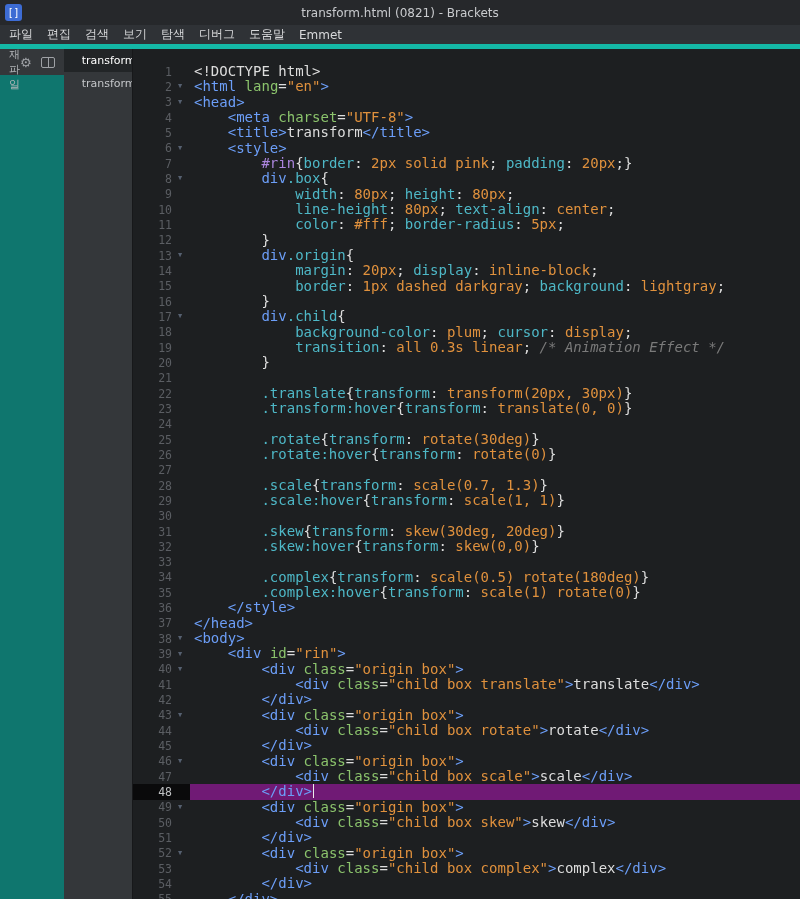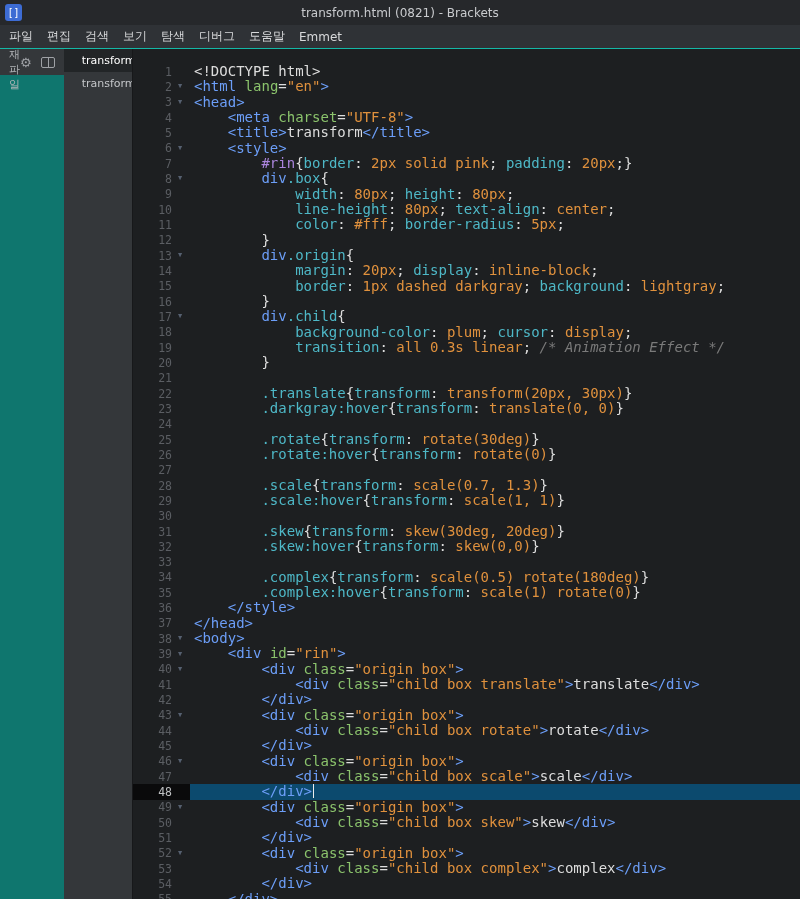--- a/index.html
+++ b/index.html
@@ -12,21 +12,21 @@
   .app{width:800px;height:899px;display:flex;flex-direction:column}
 
   .titlebar{height:25px;flex:0 0 25px;background:#26282b;position:relative;
     display:flex;align-items:center;justify-content:center}
   .app-icon{position:absolute;left:5px;top:4px;width:17px;height:17px;background:#3d6cd4;
     border-radius:3px;color:#fff;font-family:"DejaVu Sans Mono",monospace;font-size:10px;
     display:flex;align-items:center;justify-content:center;line-height:1}
   .title-text{font-size:12px;color:#c9cbce}
 
   .menubar{height:24px;flex:0 0 24px;background:#2f3236;display:flex;align-items:center;
-    padding-left:2px;border-bottom:1px solid #14b8a6}
+    padding-left:2px;border-bottom:5px solid #14b8a6}
   .menu-item{padding:3px 7px;font-size:12px;color:#d8d9db;white-space:nowrap;cursor:default}
 
   .main{flex:1;display:flex;min-height:0}
 
   .sidebar{width:133px;flex:0 0 133px;background:#0f766e;display:flex;flex-direction:row;
     overflow:hidden;border-right:1px solid #17181a}
   .wf-header{display:flex;align-items:center;height:26px;padding:0 9px;background:#34373a}
   .wf-label{flex:1;font-size:11px;color:#b4b6b9}
   .icon-gear{font-size:13px;color:#9fa2a6;margin-right:9px;line-height:1;cursor:pointer}
   .icon-split{width:14px;height:11px;border:1px solid #9fa2a6;border-radius:2px;position:relative;cursor:pointer}
@@ -43,21 +43,21 @@
   .tree-item{height:23px;display:flex;align-items:center;padding-left:18px;font-size:11px;
     color:#c4c6c9;white-space:nowrap;overflow:hidden;cursor:pointer}
 
   .editor{flex:1;background:#1d1f21;padding-top:15px;overflow:hidden;
     font-family:"DejaVu Sans Mono",monospace;cursor:text}
   .line{display:flex;height:15.34px;align-items:center}
   .gutter{display:flex;width:57px;flex:0 0 57px;height:100%;align-items:center}
   .ln{width:44px;flex:0 0 44px;text-align:right;font-size:11.5px;color:#5b5e63;padding-right:5px}
   .fold{width:13px;flex:0 0 13px;font-size:7px;color:#566070;line-height:1;padding-left:1px}
   .code{white-space:pre;font-size:14px;line-height:15.34px;color:#ddd;padding-left:4px}
-  .line.active{background:#0c4a6e}
+  .line.active{background:#701a75}
   .line.active .gutter{background:#0a0a0b}
   .line.active .ln{color:#bfc1c3}
   .cursor{display:inline-block;width:1px;height:14px;background:#ececec;vertical-align:-2px;margin-left:1px}
 
   .tk-pl{color:var(--tk-pl)} .tk-tg{color:var(--tk-tg)} .tk-at{color:var(--tk-at)}
   .tk-st{color:var(--tk-st)} .tk-pr{color:var(--tk-pr)} .tk-se{color:var(--tk-se)}
   .tk-vl{color:var(--tk-vl)} .tk-cm{color:var(--tk-cm);font-style:italic}
 </style>
 </head>
 <body>
@@ -250,21 +250,21 @@
             <span class="ln">22</span>
             <span class="fold"></span>
           </span>
           <span class="code"><span class="tk-pl">        </span><span class="tk-pr">.translate</span><span class="tk-pl">{</span><span class="tk-pr">transform</span><span class="tk-pl">: </span><span class="tk-vl">transform(20px, 30px)</span><span class="tk-pl">}</span></span>
         </div>
         <div class="line">
           <span class="gutter">
             <span class="ln">23</span>
             <span class="fold"></span>
           </span>
-          <span class="code"><span class="tk-pl">        </span><span class="tk-pr">.darkgray:hover</span><span class="tk-pl">{</span><span class="tk-pr">transform</span><span class="tk-pl">: </span><span class="tk-vl">translate(0, 0)</span><span class="tk-pl">}</span></span>
+          <span class="code"><span class="tk-pl">        </span><span class="tk-pr">.transform:hover</span><span class="tk-pl">{</span><span class="tk-pr">transform</span><span class="tk-pl">: </span><span class="tk-vl">translate(0, 0)</span><span class="tk-pl">}</span></span>
         </div>
         <div class="line">
           <span class="gutter">
             <span class="ln">24</span>
             <span class="fold"></span>
           </span>
           <span class="code"></span>
         </div>
         <div class="line">
           <span class="gutter">

